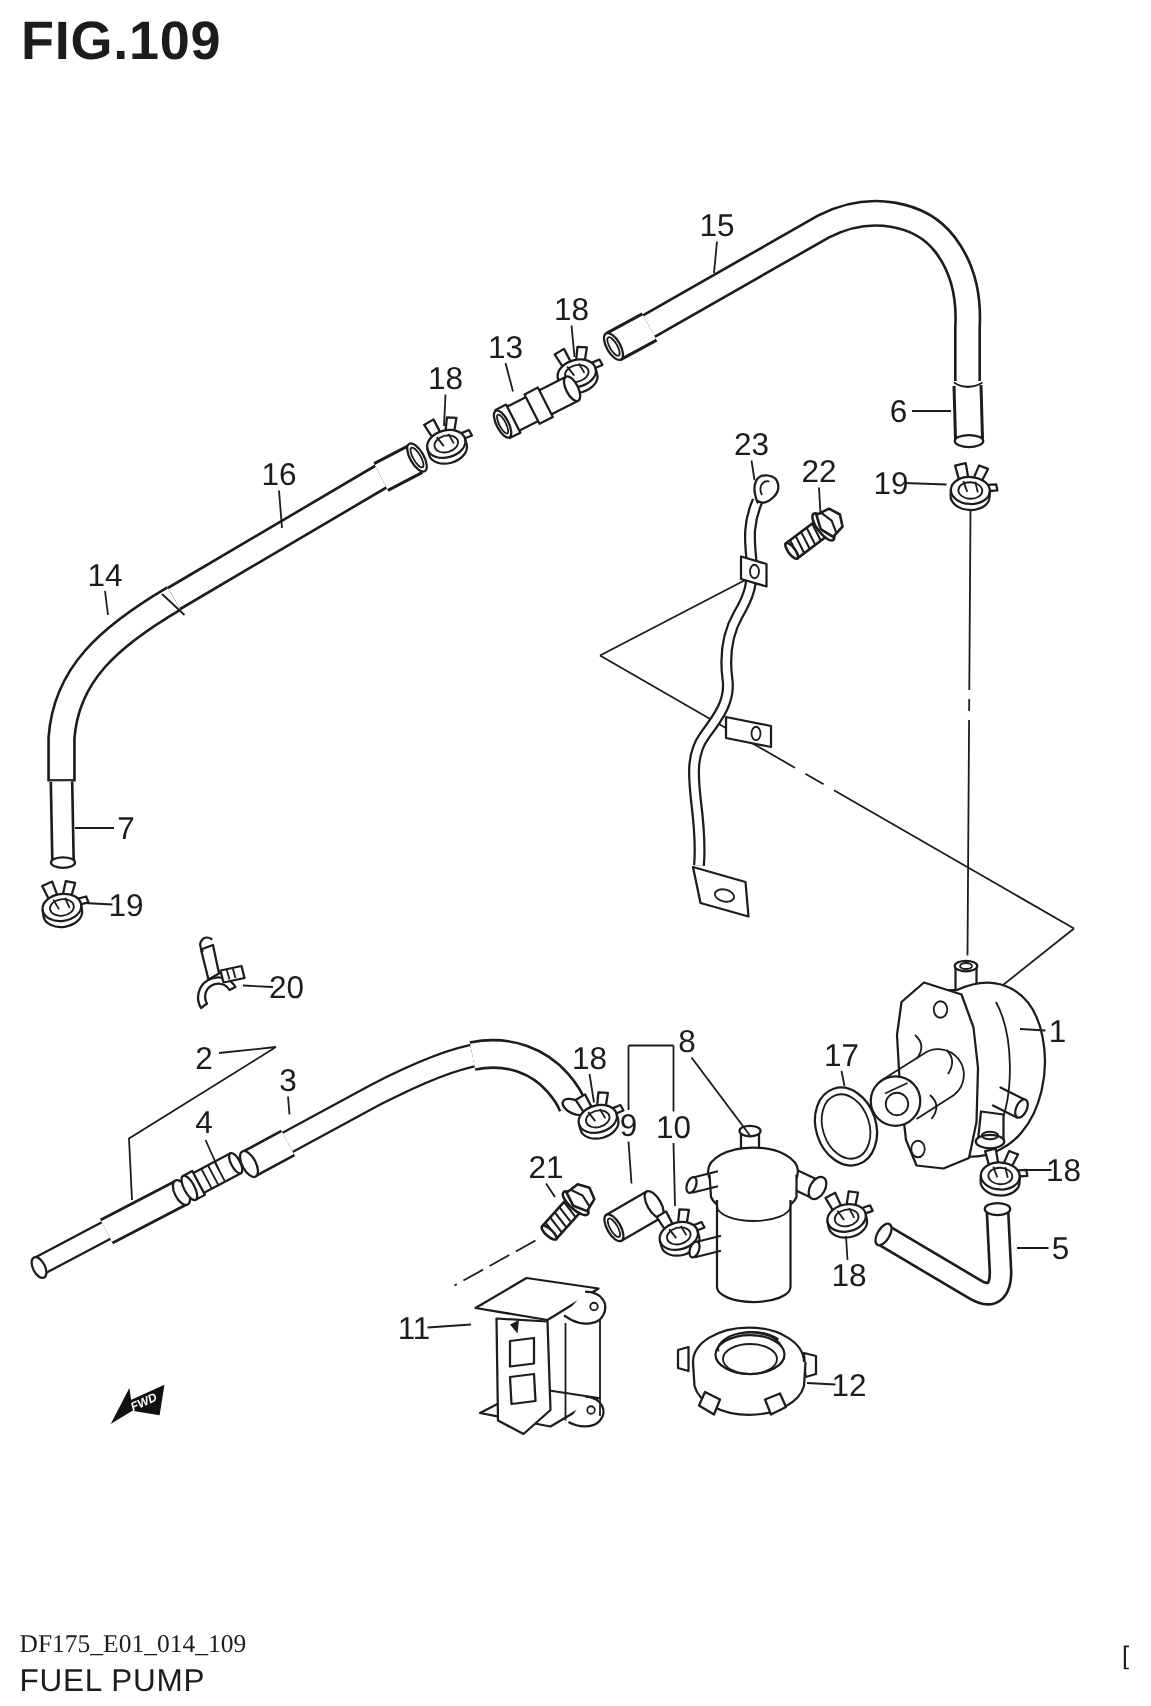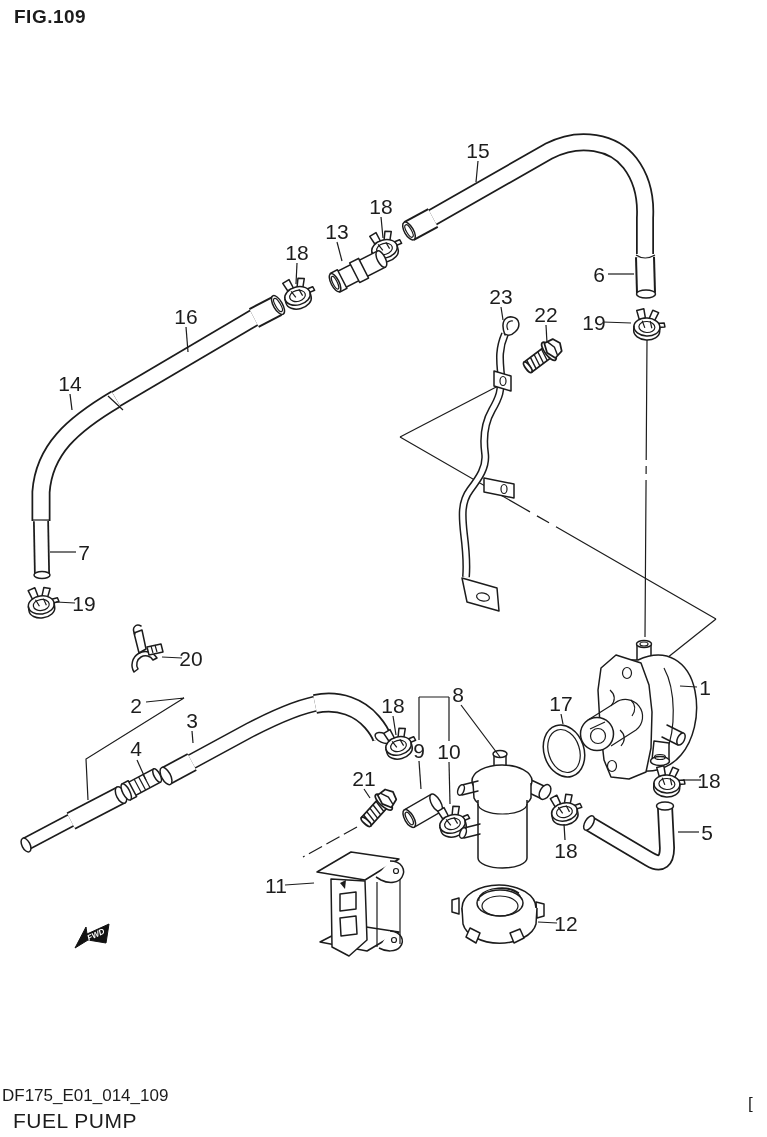--- a/index.html
+++ b/index.html
@@ -1,19 +1,19 @@
 <!DOCTYPE html>
 <html><head>
 <meta charset="utf-8">
 <style>
   html,body{margin:0;padding:0;background:#fff;}
   .page{position:relative;width:767px;height:1137px;background:#fff;overflow:hidden;
         font-family:"Liberation Sans",sans-serif;color:#1c1c1c;}
-  .title{position:absolute;left:14px;top:6px;font-size:19px;font-weight:bold;letter-spacing:.5px;}
-  .code{position:absolute;left:2px;top:1086px;font-size:17px;}
+  .title{position:absolute;left:14px;top:6px;font-size:36px;font-weight:bold;letter-spacing:.5px;}
+  .code{position:absolute;left:13px;top:1086px;font-size:17px;font-family:Liberation Serif, serif;}
   .caption{position:absolute;left:13px;top:1109px;font-size:21px;letter-spacing:.5px;}
   .corner{position:absolute;left:748px;top:1094px;font-size:17px;}
   svg{position:absolute;left:0;top:0;}
   .ln{stroke:#1c1c1c;stroke-width:1.5;fill:none;stroke-linecap:round;stroke-linejoin:round;}
   .thin{stroke:#1c1c1c;stroke-width:1.2;fill:none;}
   .fw{fill:#fff;stroke:#1c1c1c;stroke-width:1.5;stroke-linejoin:round;}
   .tube-o{stroke:#1c1c1c;fill:none;stroke-linecap:butt;stroke-linejoin:round;}
   .tube-i{stroke:#fff;fill:none;stroke-linecap:butt;stroke-linejoin:round;}
   .lead{stroke:#1c1c1c;stroke-width:1.2;fill:none;}
   text.pl{font-family:"Liberation Sans",sans-serif;font-size:21px;fill:#1c1c1c;text-anchor:middle;}

